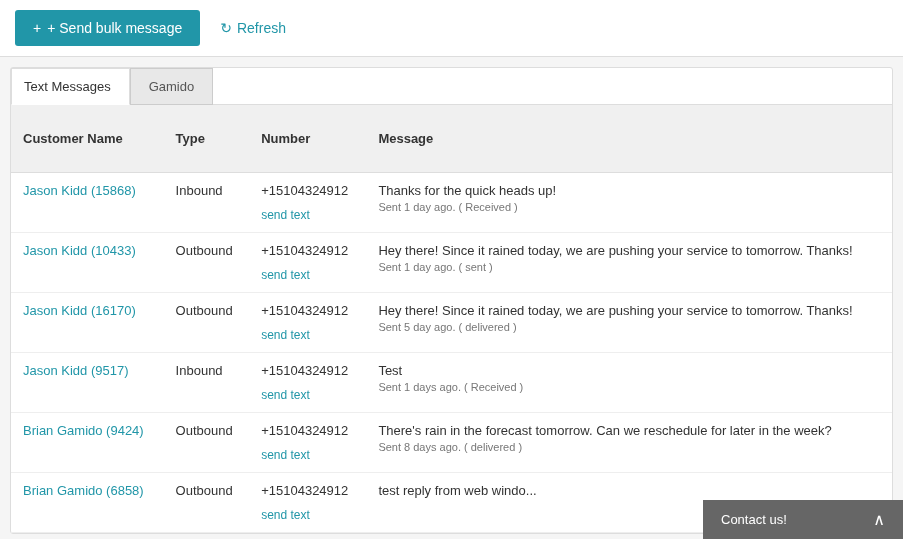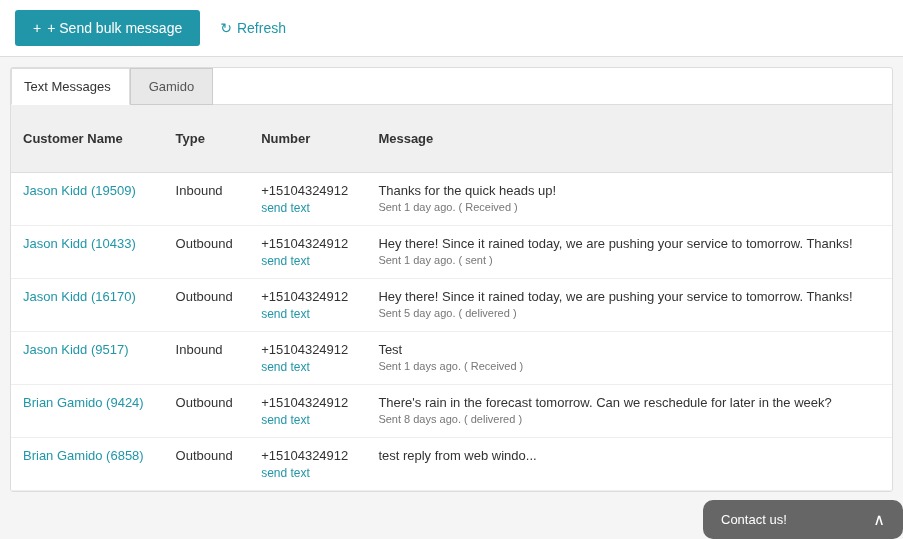--- a/index.html
+++ b/index.html
@@ -101,21 +101,21 @@
 
     .customer-link {
       color: #2196a8;
       text-decoration: none;
     }
 
     .send-text-link {
       color: #2196a8;
       text-decoration: none;
       display: block;
-      margin-top: 3px;
+      margin-top: 10px;
       font-size: 12px;
     }
 
     .number-text {
       display: block;
     }
 
     .message-text {
       display: block;
       font-size: 13px;
@@ -135,21 +135,20 @@
       background: #666;
       color: #fff;
       padding: 10px 18px;
       font-size: 13px;
       display: flex;
       align-items: center;
       gap: 10px;
       cursor: pointer;
       width: 200px;
       justify-content: space-between;
-      border-radius: 10px;
     }
 
     .contact-us-bar .chevron {
       font-size: 16px;
     }
   </style>
 </head>
 <body>
 
 <div class="toolbar">
@@ -178,21 +177,21 @@
     <thead>
       <tr>
         <th>Customer Name</th>
         <th>Type</th>
         <th>Number</th>
         <th>Message</th>
       </tr>
     </thead>
     <tbody id="table-body">
     <tr>
-          <td><a class="customer-link" href="#">Jason Kidd (19509)</a></td>
+          <td><a class="customer-link" href="#">Jason Kidd (15868)</a></td>
           <td>Inbound</td>
           <td>
             <span class="number-text">+15104324912</span>
             <a class="send-text-link" href="#">send text</a>
           </td>
           <td>
             <span class="message-text">Thanks for the quick heads up!</span>
             <span class="message-meta">Sent 1 day ago.  ( Received )</span>
           </td>
         </tr>

